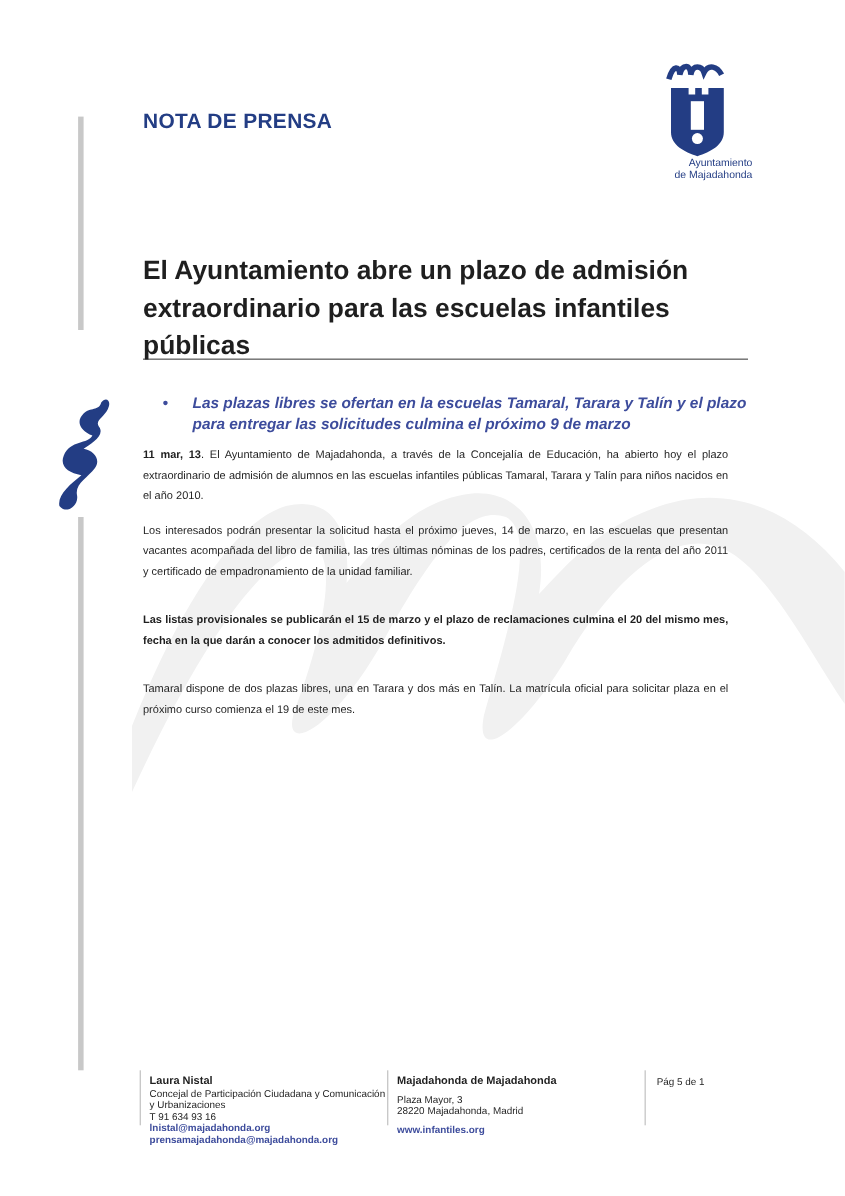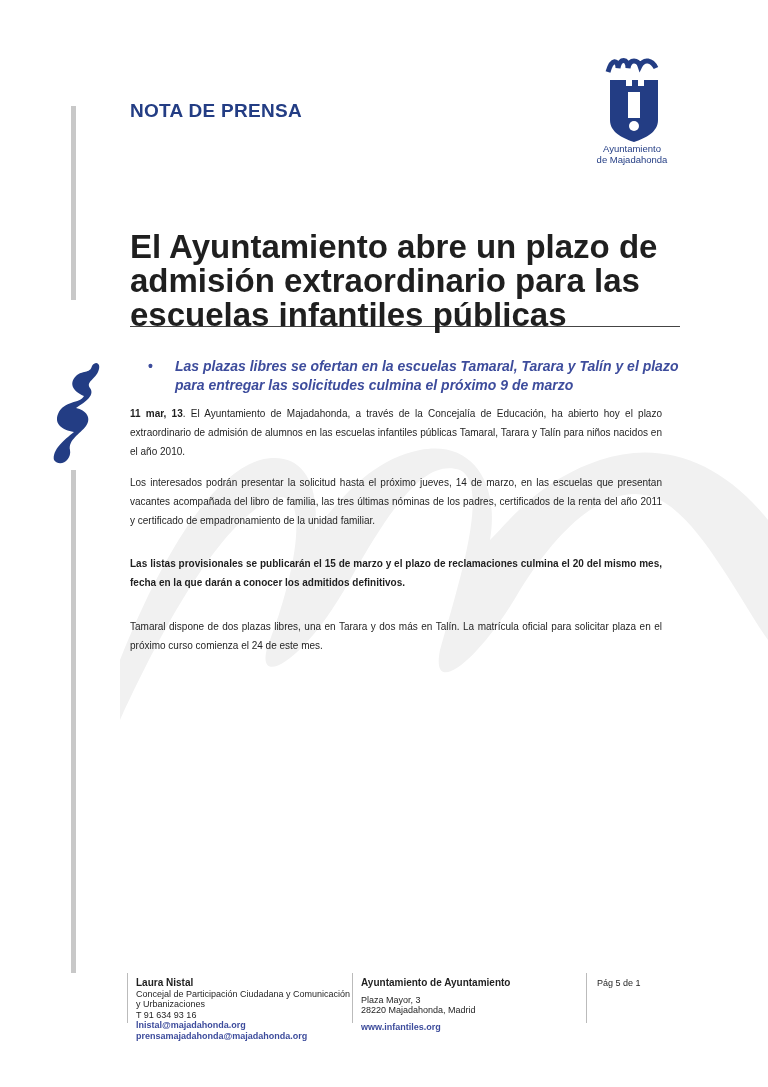--- a/index.html
+++ b/index.html
@@ -6,22 +6,22 @@
   body { width:768px; height:1087px; position:relative; overflow:hidden;
          font-family:"Liberation Sans", sans-serif; color:#1a1a1a; }
   .watermark { position:absolute; left:100px; top:440px; width:668px; height:300px; z-index:0; }
   .left-bar { position:absolute; left:71px; top:106px; width:5px; height:867px; background:#c8c8c8; z-index:1; }
   .side-logo { position:absolute; left:46px; top:300px; width:60px; height:170px; background:#fff; z-index:2; }
   .side-logo-text { position:absolute; left:56px; top:312px; transform:rotate(-90deg); transform-origin:left top;
         font-size:11px; color:#233d84; letter-spacing:0.2px; white-space:nowrap; }
   .side-logo-text { top:378px; left:64px; }
   .nota { position:absolute; left:130px; top:100px; font-size:19px; font-weight:bold; color:#233d84; z-index:2; letter-spacing:0.3px; }
   .crest { position:absolute; left:588px; top:50px; width:90px; height:120px; z-index:2; }
-  .crest-label { position:absolute; left:580px; top:143px; width:104px; text-align:center; font-size:9.5px; line-height:11px; color:#233d84; }
-  .headline { position:absolute; left:130px; top:230px; width:550px; font-size:33px; font-weight:bold; line-height:34px; color:#1f1f1f; z-index:2; }
+  .crest-label { position:absolute; left:580px; top:143px; width:104px; text-align:right; font-size:9.5px; line-height:11px; color:#233d84; }
+  .headline { position:absolute; left:130px; top:230px; width:550px; font-size:24px; font-weight:bold; line-height:34px; color:#1f1f1f; z-index:2; }
   .headline-rule { position:absolute; left:130px; top:326px; width:550px; height:1px; background:#444; }
   .bullet { position:absolute; left:148px; top:357px; width:540px; font-size:14px; font-style:italic; font-weight:bold; color:#3d4c9c; line-height:19px; z-index:2; }
   .bullet .dot { position:absolute; left:0; top:0; font-style:normal; }
   .bullet .btext { padding-left:27px; display:block; }
   .body-text { position:absolute; left:130px; width:532px; font-size:10px; line-height:19px; color:#1f1f1f; text-align:justify; z-index:2; }
   .p1 { top:404px; } .p2 { top:473px; } .p3 { top:554px;font-weight:bold; } .p4 { top:617px; }
   .body-text b { font-weight:bold; }
   .footer { position:absolute; top:978px; font-size:9px; line-height:10.5px; color:#1f1f1f; z-index:2; }
   .f1 { left:136px; } .f2 { left:361px; } .f3 { left:597px; }
   .fdiv { position:absolute; top:973px; width:1px; height:50px; background:#bbb; }
@@ -62,37 +62,37 @@
 <div class="headline-rule"></div>
 
 <div class="bullet">
   <span class="dot">•</span>
   <span class="btext">Las plazas libres se ofertan en la escuelas Tamaral, Tarara y Talín y el plazo para entregar las solicitudes culmina el próximo 9 de marzo</span>
 </div>
 
 <div class="body-text p1"><b>11 mar, 13</b><span>. El Ayuntamiento de Majadahonda, a través de la Concejalía de Educación, ha abierto hoy el plazo extraordinario de admisión de alumnos en las escuelas infantiles públicas Tamaral, Tarara y Talín para niños nacidos en el año 2010.</span></div>
 <div class="body-text p2">Los interesados podrán presentar la solicitud hasta el próximo jueves, 14 de marzo, en las escuelas que presentan vacantes acompañada del libro de familia, las tres últimas nóminas de los padres, certificados de la renta del año 2011 y certificado de empadronamiento de la unidad familiar.</div>
 <div class="body-text p3">Las listas provisionales se publicarán el 15 de marzo y el plazo de reclamaciones culmina el 20 del mismo mes, fecha en la que darán a conocer los admitidos definitivos.</div>
-<div class="body-text p4">Tamaral dispone de dos plazas libres, una en Tarara y dos más en Talín. La matrícula oficial para solicitar plaza en el próximo curso comienza el 24 de este mes.</div>
+<div class="body-text p4">Tamaral dispone de dos plazas libres, una en Tarara y dos más en Talín. La matrícula oficial para solicitar plaza en el próximo curso comienza el 19 de este mes.</div>
 
 <div class="fdiv" style="left:127px"></div>
 <div class="fdiv" style="left:352px"></div>
 <div class="fdiv" style="left:586px"></div>
 
 <div class="footer f1">
   <div class="name">Laura Nistal</div>
   <div>Concejal de Participación Ciudadana y Comunicación</div>
   <div>y Urbanizaciones</div>
   <div>T 91 634 93 16</div>
   <div class="link">lnistal@majadahonda.org</div>
   <div class="link">prensamajadahonda@majadahonda.org</div>
 </div>
 
 <div class="footer f2">
-  <div class="name">Ayuntamiento de Ayuntamiento</div>
+  <div class="name">Majadahonda de Majadahonda</div>
   <div class="gap"></div>
   <div>Plaza Mayor, 3</div>
   <div>28220 Majadahonda, Madrid</div>
   <div class="gap"></div>
   <div class="link">www.infantiles.org</div>
 </div>
 
 <div class="footer f3">Pág 5 de 1</div>
 
 </body></html>

